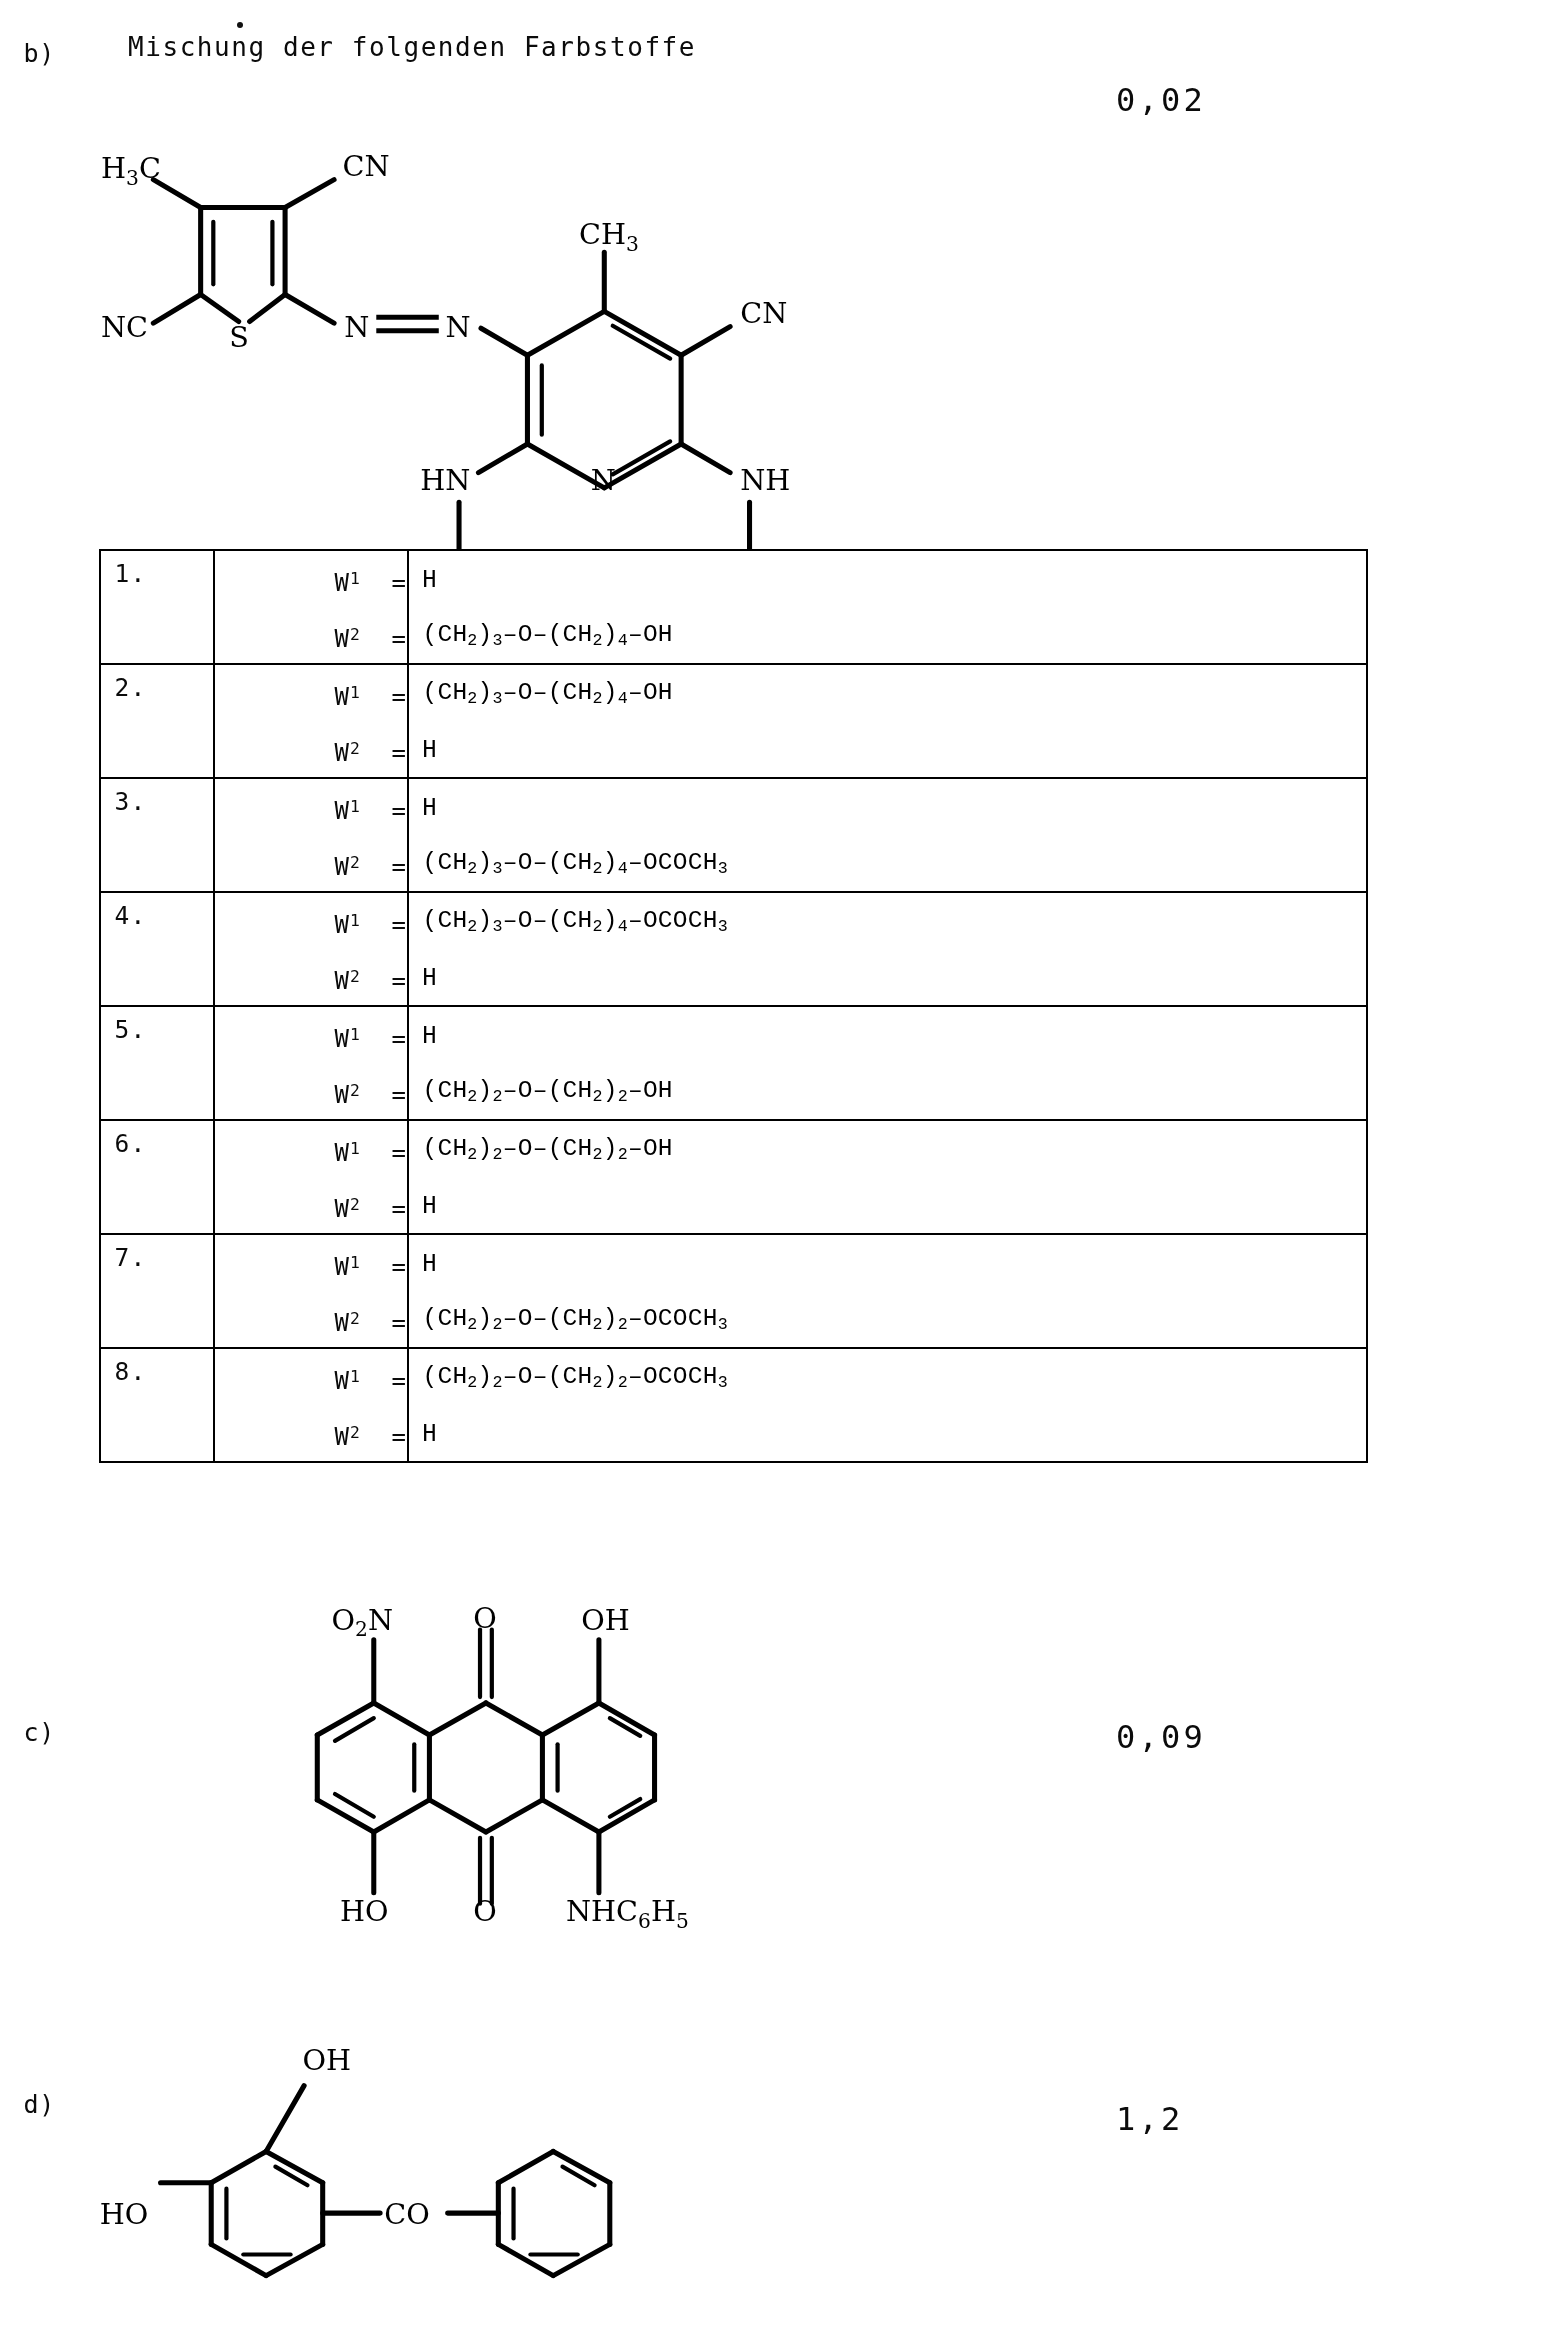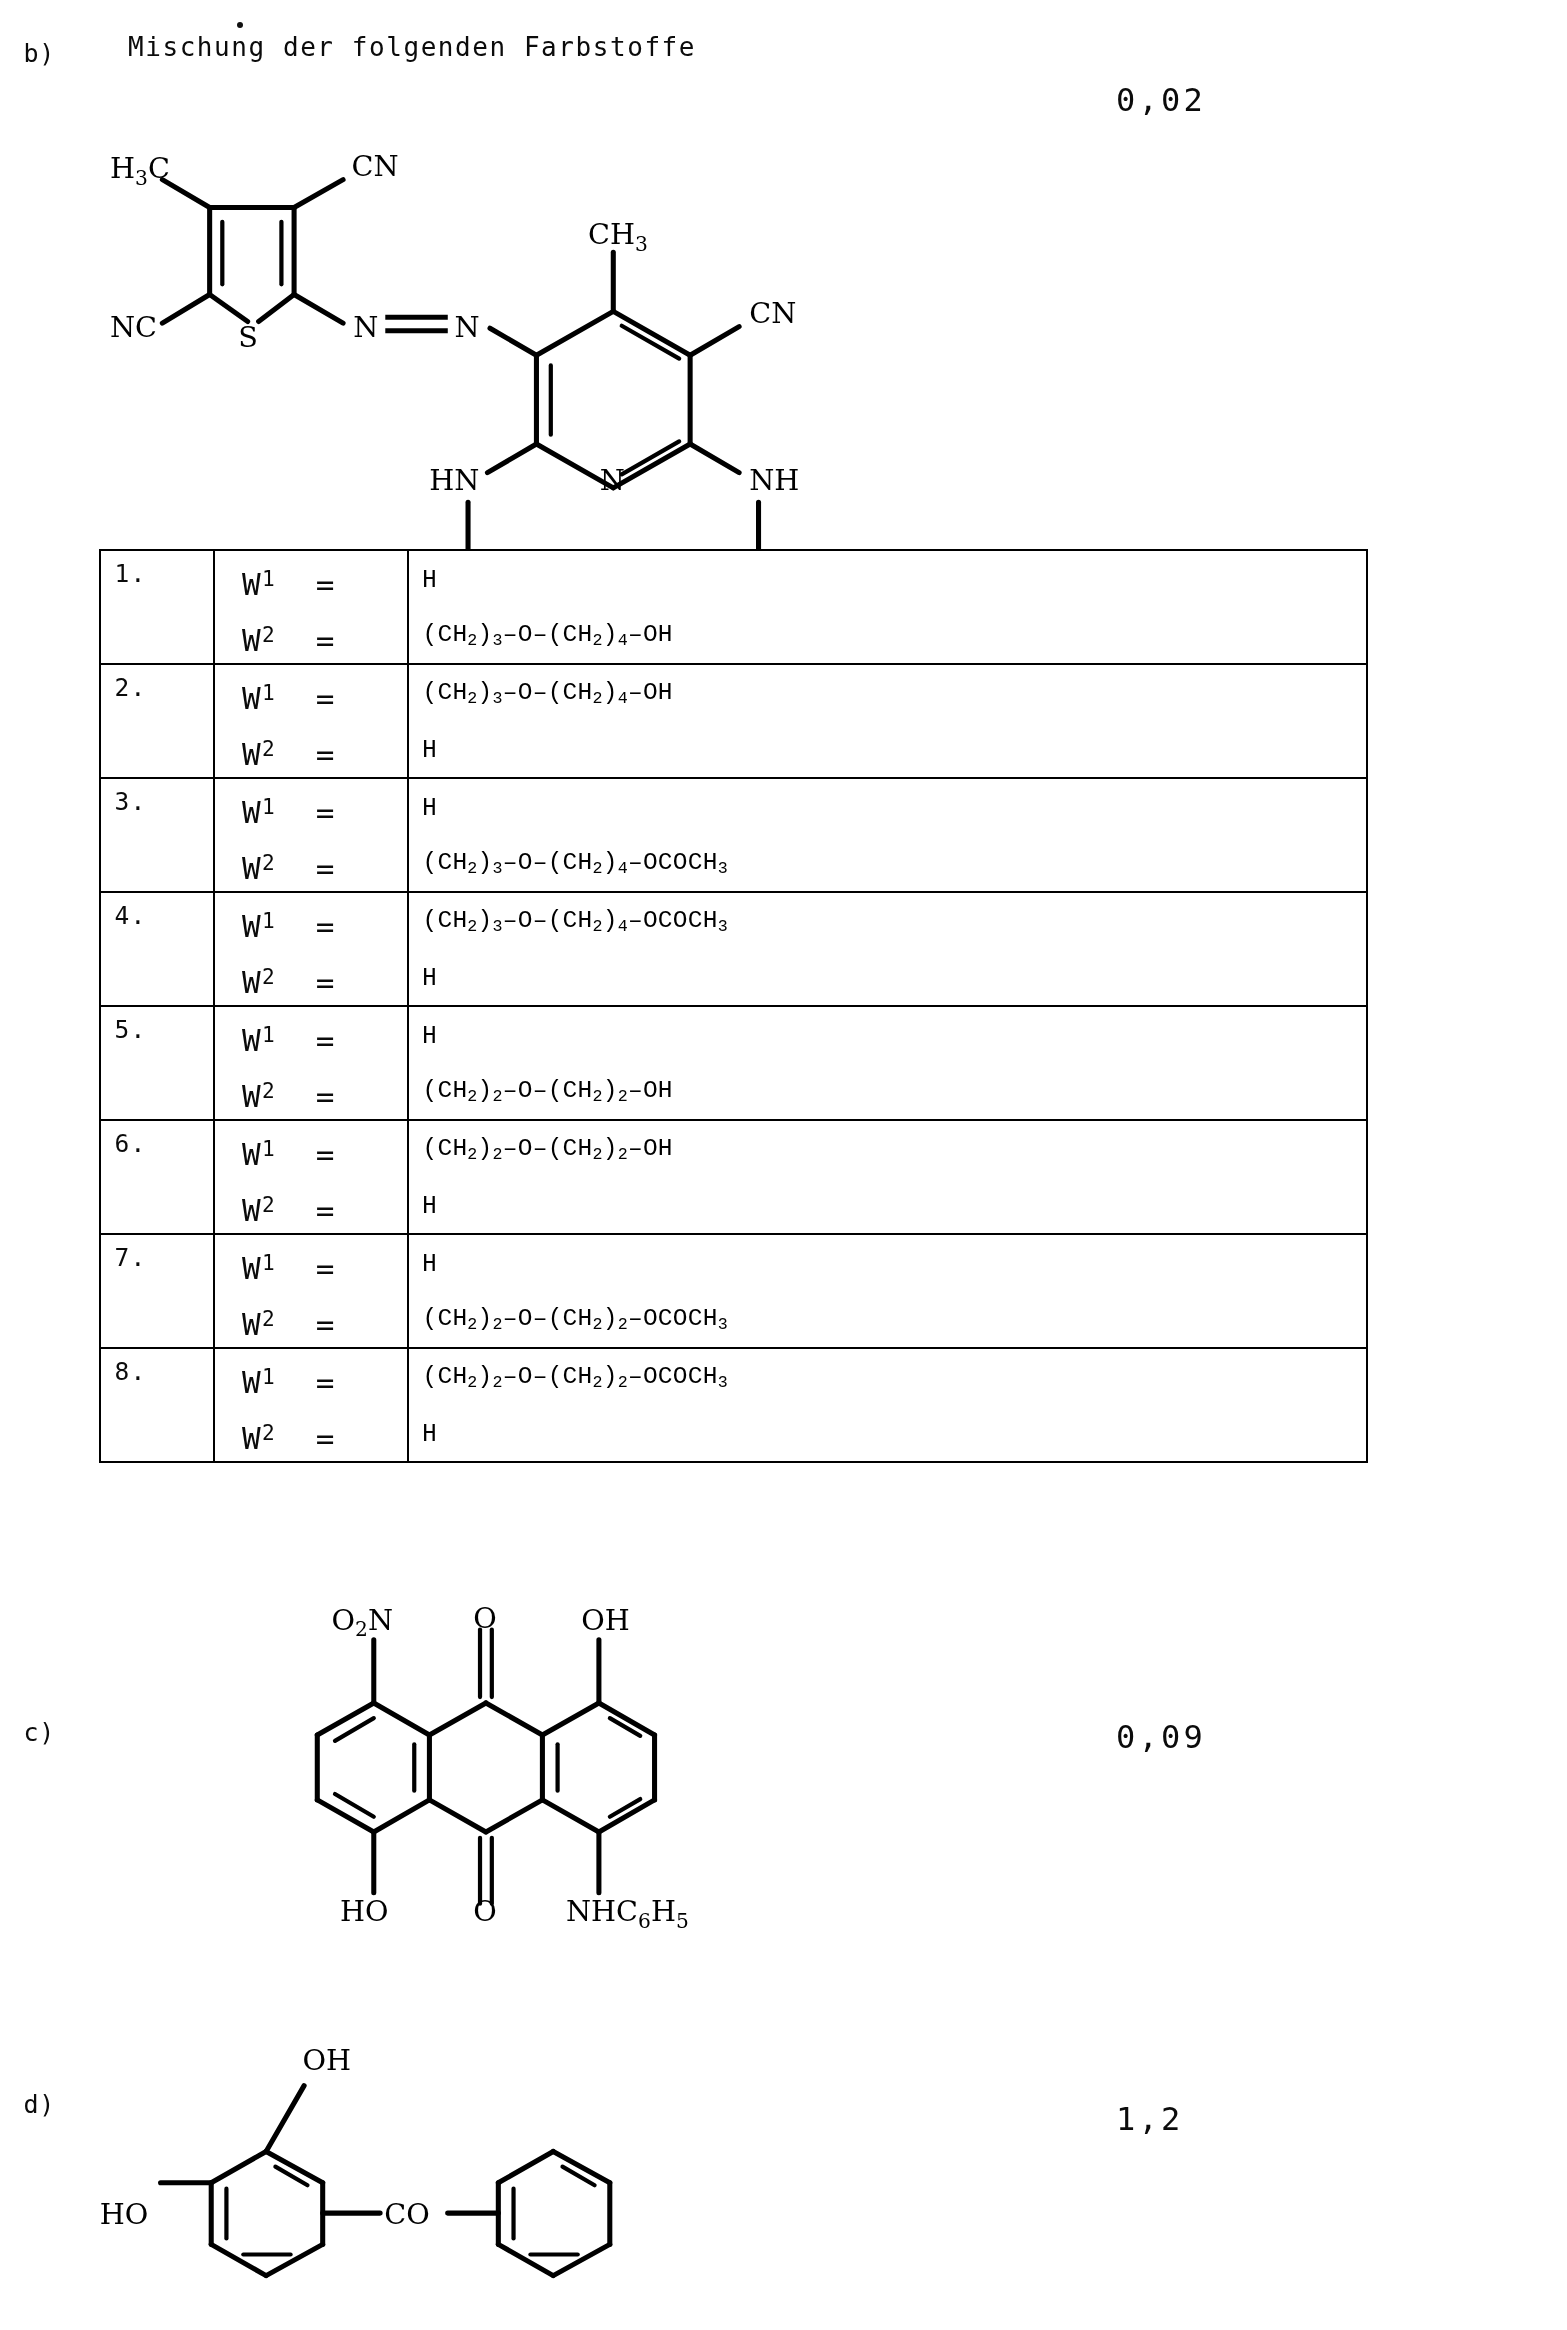--- a/index.html
+++ b/index.html
@@ -72,26 +72,27 @@
   .subtable .c-sym   { width: 194px; }
   .subtable .c-val   { width: 959px; }
 
   .idx-text {
     font-size: 24.5px;
     letter-spacing: 0.05em;
     padding: 8.4px 0 0 13.5px;
   }
 
   .sym-line {
-    font-size: 31px;
+    font-size: 24px;
     letter-spacing: 0.04em;
     height: 56px;
     line-height: 56px;
-    padding-left: 27px;
+    padding-left: 0;
     white-space: nowrap;
+    text-align: right;
   }
   .val-line {
     font-family: Liberation Mono, monospace;
     font-size: 24.5px;
     height: 56px;
     line-height: 56px;
     padding-left: 13.5px;
     white-space: nowrap;
     letter-spacing: 0.01em;
   }
@@ -106,21 +107,21 @@
 <body>
 
 <div class="page">
 
   <div class="stray-dot" style="left:237px; top:22px;"></div>
 
   <div class="sec-label typewriter" style="left:23.6px; top:39px;">b)</div>
   <div class="sec-title typewriter" style="left:128px; top:32px;">Mischung der folgenden Farbstoffe</div>
   <div class="amount typewriter" style="left:1116px; top:81px;">0,02</div>
 
-  <div class="struct" style="left:110px; top:144px;">
+  <div class="struct" style="left:101px; top:144px;">
     <svg width="760" height="355" viewBox="0 0 900 420">
       <g stroke="#000" stroke-width="6" fill="none" stroke-linecap="round">
 
         <line x1="118" y1="75" x2="218" y2="75"></line>
         <line x1="118" y1="75" x2="118" y2="178"></line>
         <line x1="218" y1="75" x2="218" y2="178"></line>
         <line x1="118" y1="178" x2="163" y2="210"></line>
         <line x1="218" y1="178" x2="176" y2="210"></line>
 
         <line x1="133" y1="92" x2="133" y2="166" stroke-width="5"></line>

